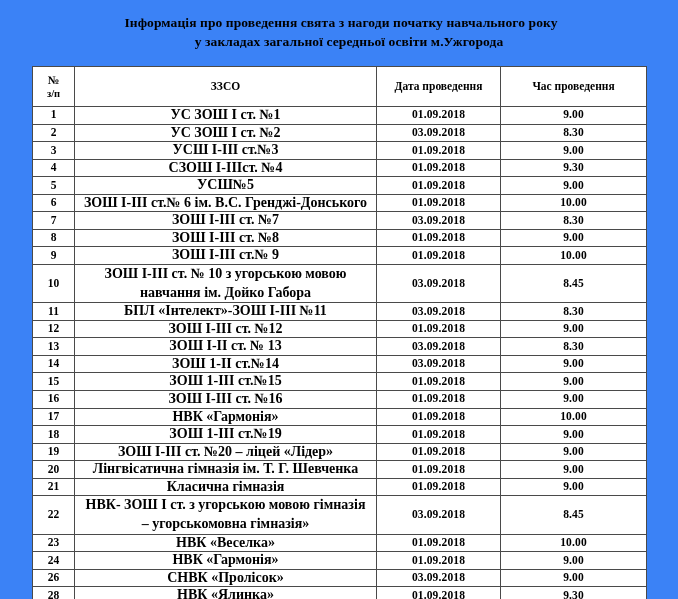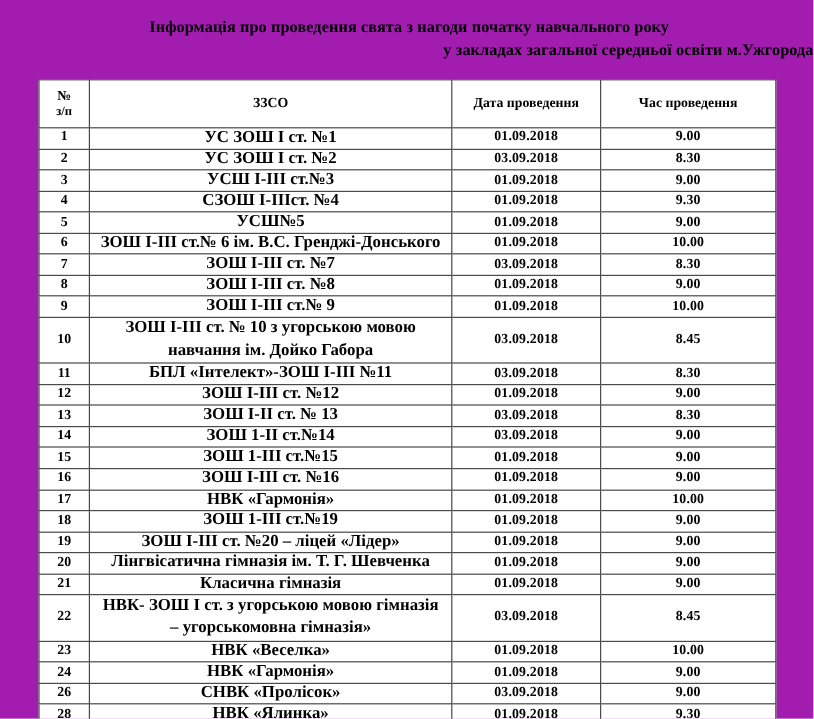--- a/index.html
+++ b/index.html
@@ -12,40 +12,40 @@
     background: #ffffff;
     font-family: "Liberation Serif", "DejaVu Serif", serif;
     color: #000000;
     overflow: hidden;
   }
 
   .page {
     position: relative;
     width: 678px;
     height: 599px;
-    background: #a21caf;
+    background: #3b82f6;
     box-sizing: border-box;
   }
 
   
   .doc-title {
     margin: 0;
     padding-top: 14px;
     text-align: center;
     font-size: 13.5px;
     font-weight: bold;
     line-height: 1.38;
     letter-spacing: 0.1px;
   }
   .doc-title .title-line {
     display: block;
     white-space: nowrap;
   }
   .title-line-1 { padding-left: 4px; }
-  .title-line-2 { padding-left: 20px; text-align: right; }
+  .title-line-2 { padding-left: 20px; }
 
   
   .table-wrap {
     position: absolute;
     left: 32px;
     top: 66px;
     width: 614px;
   }
 
   table.schedule {

